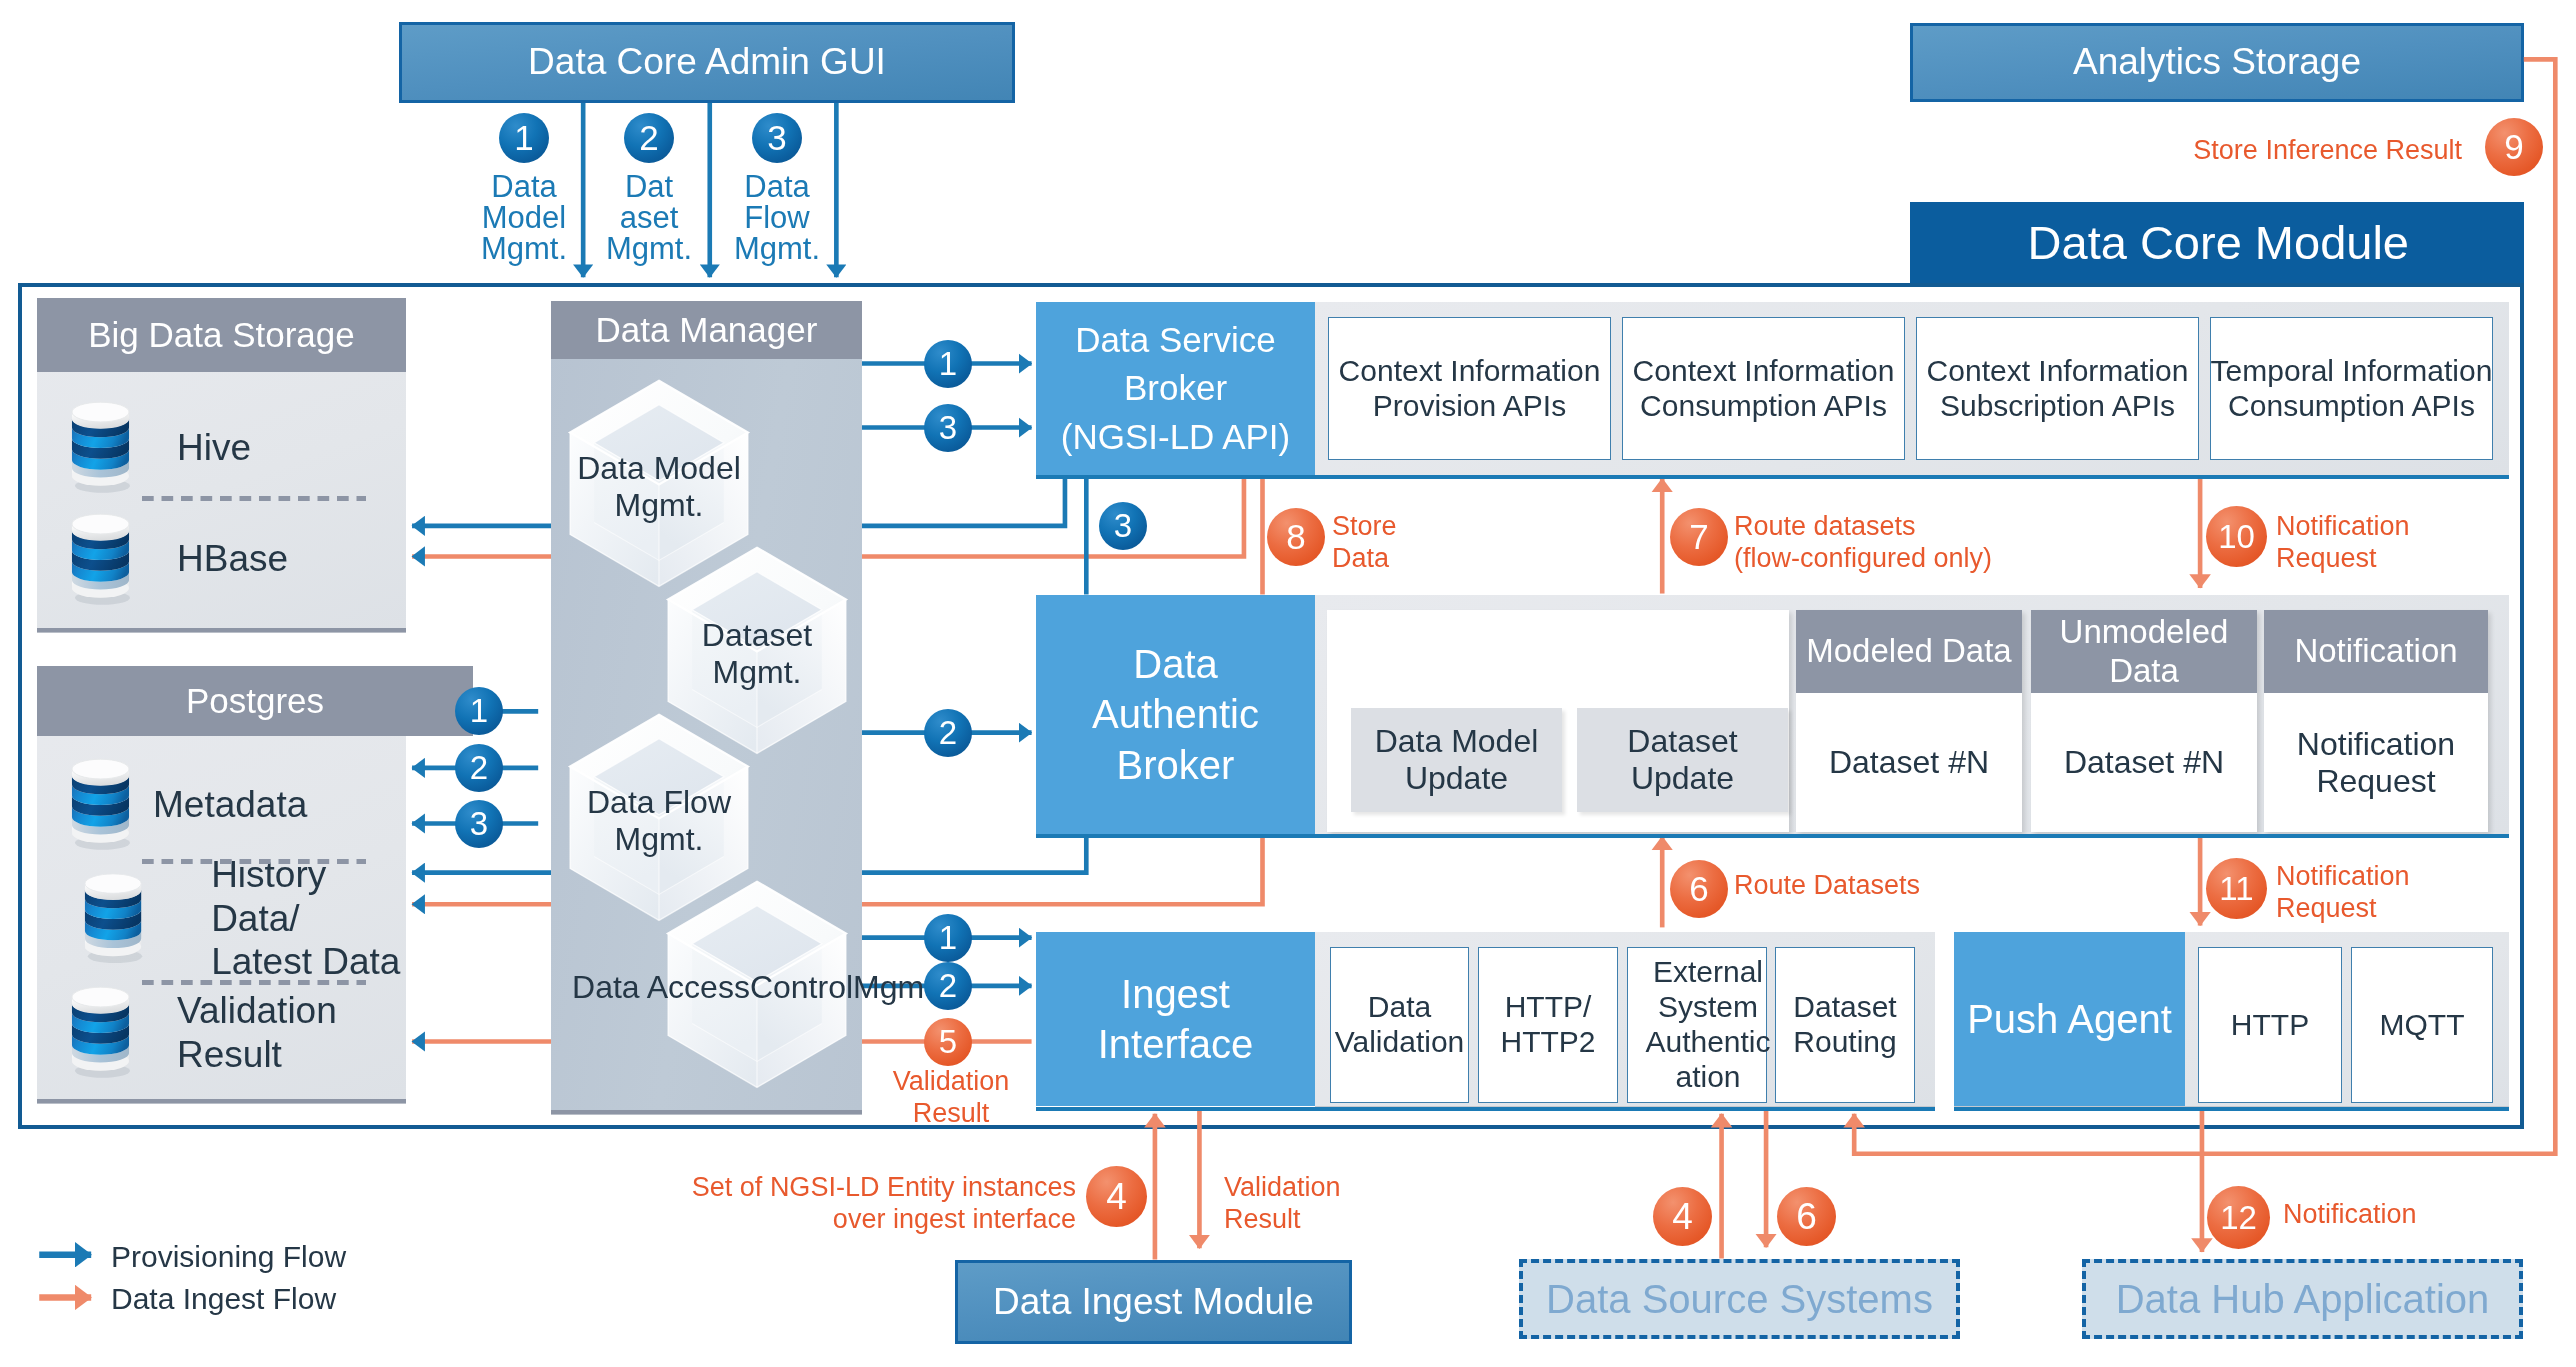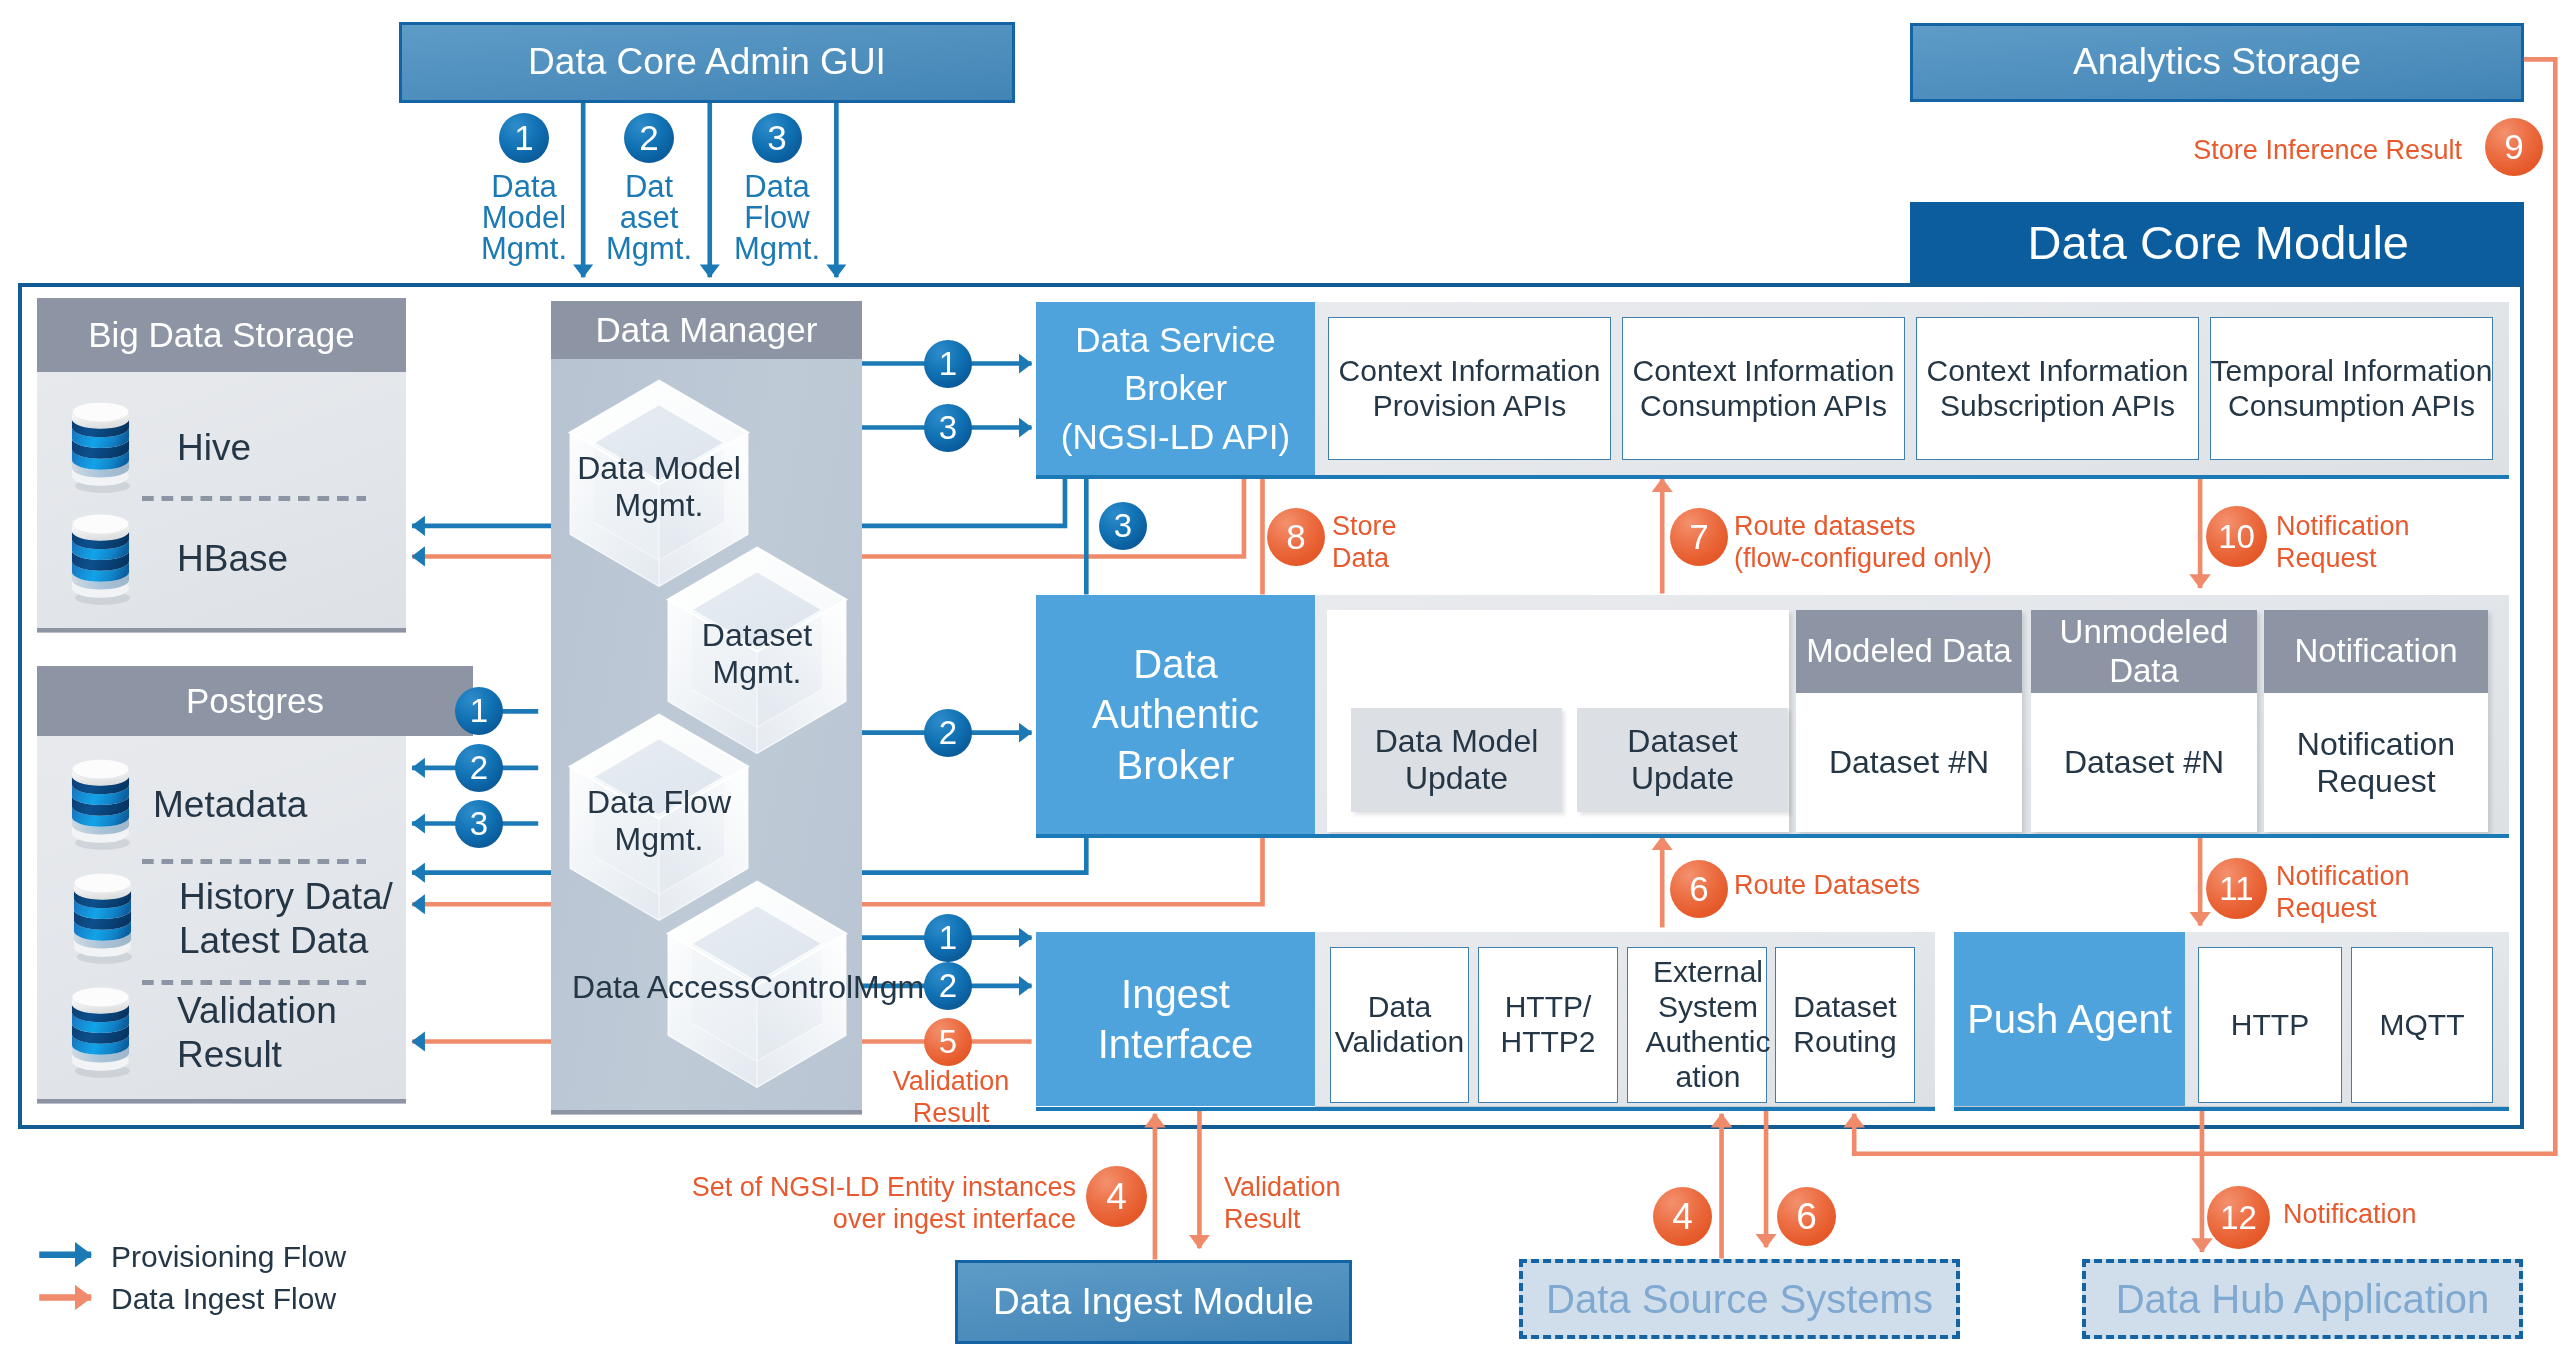--- a/index.html
+++ b/index.html
@@ -234,21 +234,21 @@
         <path d="M2 38 a29 9.5 0 0 0 58 0 v-11 a29 9.5 0 0 1 -58 0 z" fill="url(#bd3)"></path>
         <path d="M2 27 a29 9.5 0 0 0 58 0 v-9 a29 9.5 0 0 1 -58 0 z" fill="url(#kd3)"></path>
         <path d="M2 18 a29 10 0 0 0 58 0 v-7 a29 10 0 0 1 -58 0 z" fill="url(#wd3)"></path>
         <ellipse cx="31" cy="11" rx="29" ry="10" fill="#fcfcfd"></ellipse>
         <ellipse cx="31" cy="11" rx="29" ry="10" fill="none" stroke="#e6e8ea" stroke-width="0.9"></ellipse>
       </svg>
       <div style="line-height:1.18">
         <div>Metadata</div>
       </div>
     </div>
-<div class="abs " style="left:37px;top:875px;width:385px;height:87px;display:flex;align-items:center;padding-left:35px;gap:46px;font-size:37px;">
+<div class="abs " style="left:37px;top:875px;width:385px;height:87px;display:flex;align-items:center;padding-left:46px;gap:68px;font-size:37px;">
       <svg class="dbicon" width="61" height="93" viewBox="0 0 62 94">
         <defs>
           <linearGradient id="wd4" x1="0" y1="0" x2="0.35" y2="1">
             <stop offset="0" stop-color="#ffffff"></stop>
             <stop offset="1" stop-color="#dbdddf"></stop>
           </linearGradient>
           <linearGradient id="bd4" x1="0" y1="0" x2="1" y2="0.15">
             <stop offset="0" stop-color="#1b6fb5"></stop>
             <stop offset="0.18" stop-color="#1587d0"></stop>
             <stop offset="0.48" stop-color="#12a3e8"></stop>

